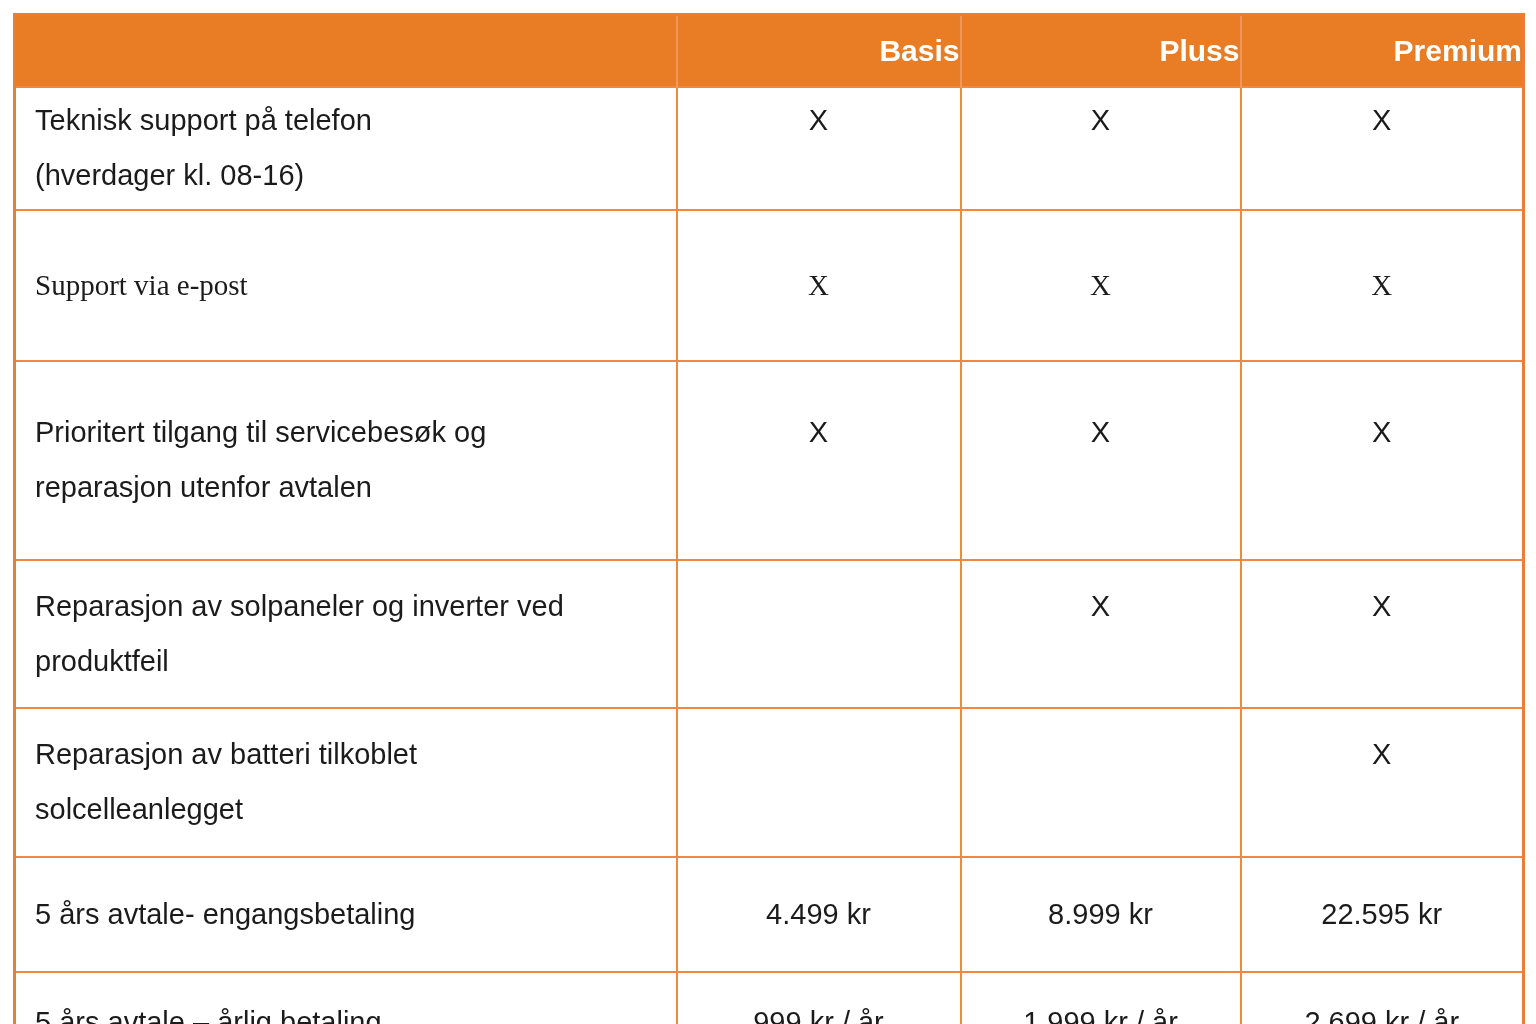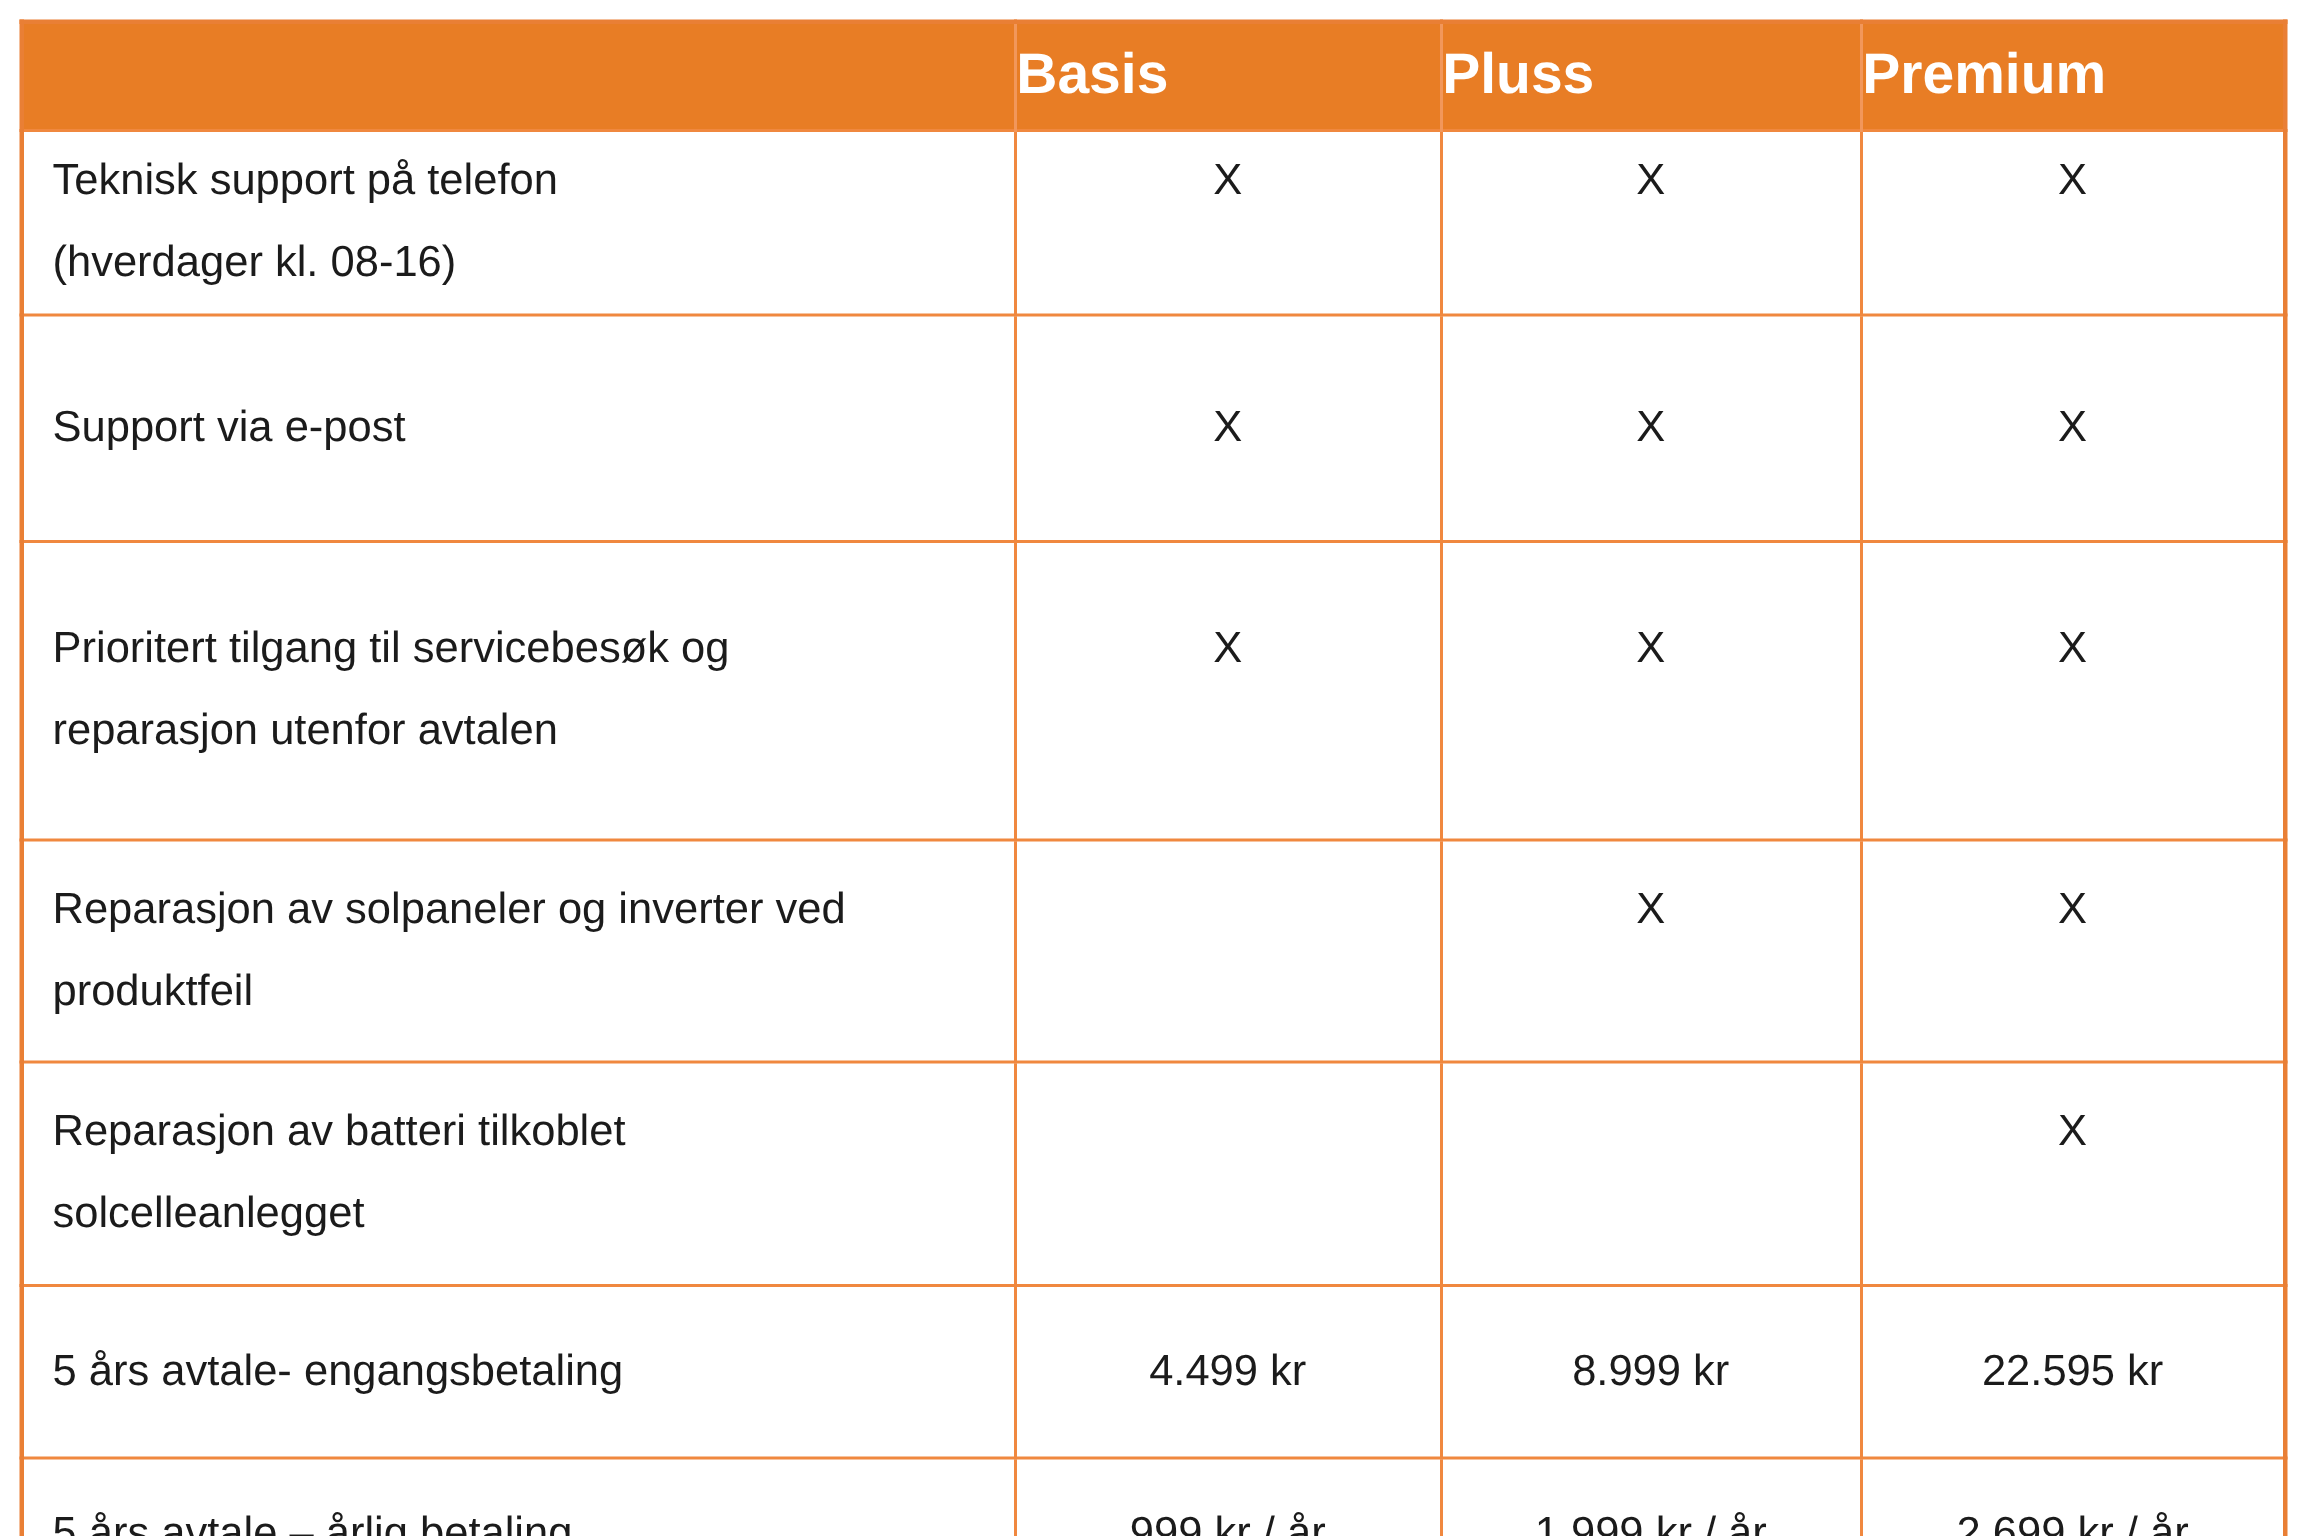--- a/index.html
+++ b/index.html
@@ -29,23 +29,23 @@
     table-layout: fixed;
     width: 1509px;
     margin: 13px 0 0 13px;
     border: 3px solid var(--outer-border);
   }
   
   thead tr { height: 72px; }
   thead th {
     background: var(--header-bg);
     color: var(--header-text);
-    font-size: 38px;
+    font-size: 30px;
     font-weight: bold;
-    text-align: left;
+    text-align: right;
     vertical-align: middle;
     border-left: 2px solid #F2975B;
     border-bottom: none;
     padding: 0;
   }
   thead th:first-child { border-left: none; }
   
   tbody td {
     border: 2px solid var(--grid-border);
     vertical-align: middle;
@@ -58,21 +58,21 @@
   tbody td.feature {
     text-align: left;
     padding-left: 19px;
     padding-right: 10px;
   }
   tbody td.value {
     text-align: center;
   }
   
   tbody tr:nth-child(1) { height: 123px; }
-  tbody tr:nth-child(2) { height: 151px; }
+  tbody tr:nth-child(2) { height: 151px; font-family: Liberation Serif, serif; }
   tbody tr:nth-child(3) { height: 199px; }
   tbody tr:nth-child(4) { height: 148px; margin-left: 48px; }
   tbody tr:nth-child(5) { height: 149px; }
   tbody tr:nth-child(6) { height: 115px;  }
   tbody tr:nth-child(7) { height: 102px; margin-left: 34px; }
 </style>
 </head>
 <body>
 
 <div class="page">

